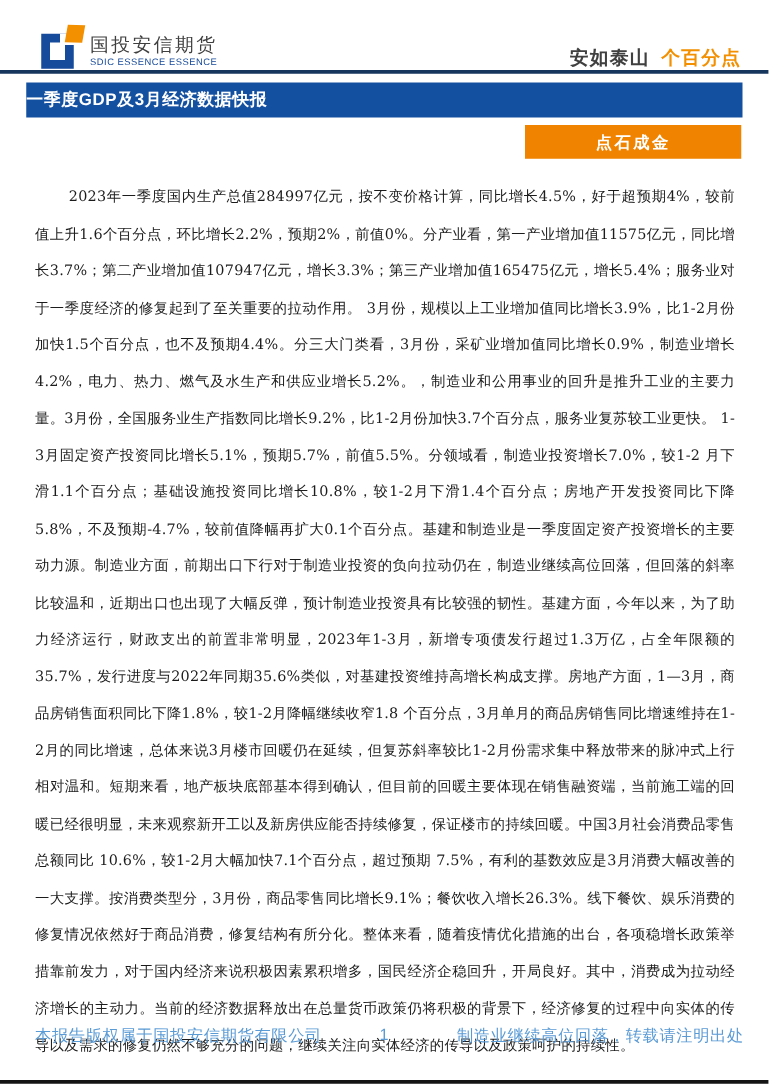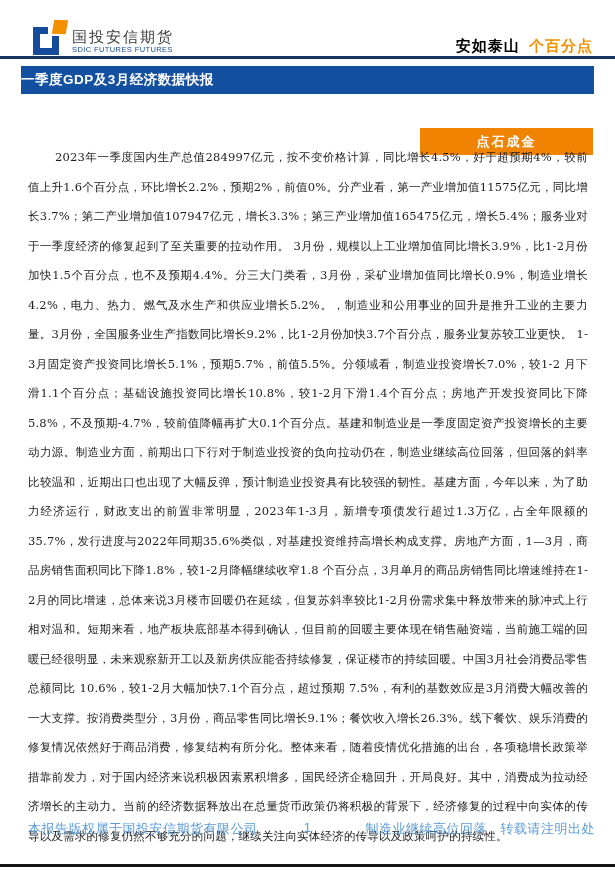--- a/index.html
+++ b/index.html
@@ -56,21 +56,21 @@
   }
   .slogan {
     position: absolute;
     right: 22px;
     top: 37px;
     font-size: 15px;
     font-weight: bold;
     letter-spacing: 1px;
     white-space: nowrap;
   }
-  .slogan-blue { color: #000000; margin-top: 40px; }
+  .slogan-blue { color: #404040; margin-top: 40px; }
   .slogan-orange { color: #f39000; margin-left: 4px; }
   .header-divider {
     position: absolute;
     left: 0; top: 56px;
     width: 615px; height: 3px;
     background: #17365d;
   }
 
   
   .title-bar {
@@ -89,21 +89,20 @@
     position: absolute;
     left: 420px; top: 100px;
     width: 173px; height: 27px;
     background: #f08300;
     color: #ffffff;
     font-size: 13px;
     font-weight: bold;
     text-align: center;
     line-height: 27px;
     letter-spacing: 2px;
-    margin-top: 28px;
   }
 
   
   .body-text {
     position: absolute;
     left: 28px; top: 143px;
     width: 560px;
     font-family: "DejaVu Serif", serif;
     font-size: 11.5px;
     line-height: 29.5px;
@@ -138,21 +137,21 @@
 <div class="page">
 
   <div class="logo-wrap">
     <div class="logo-mark">
       <div class="logo-blue"></div>
       <div class="logo-notch"></div>
       <div class="logo-orange"></div>
     </div>
     <div>
       <div class="logo-text-cn">国投安信期货</div>
-      <div class="logo-text-en">SDIC FUTURES FUTURES</div>
+      <div class="logo-text-en">SDIC ESSENCE ESSENCE</div>
     </div>
   </div>
 
   <div class="slogan">
     <span class="slogan-blue">安如泰山</span>
     <span class="slogan-orange">个百分点</span>
   </div>
 
   <div class="header-divider"></div>
 

